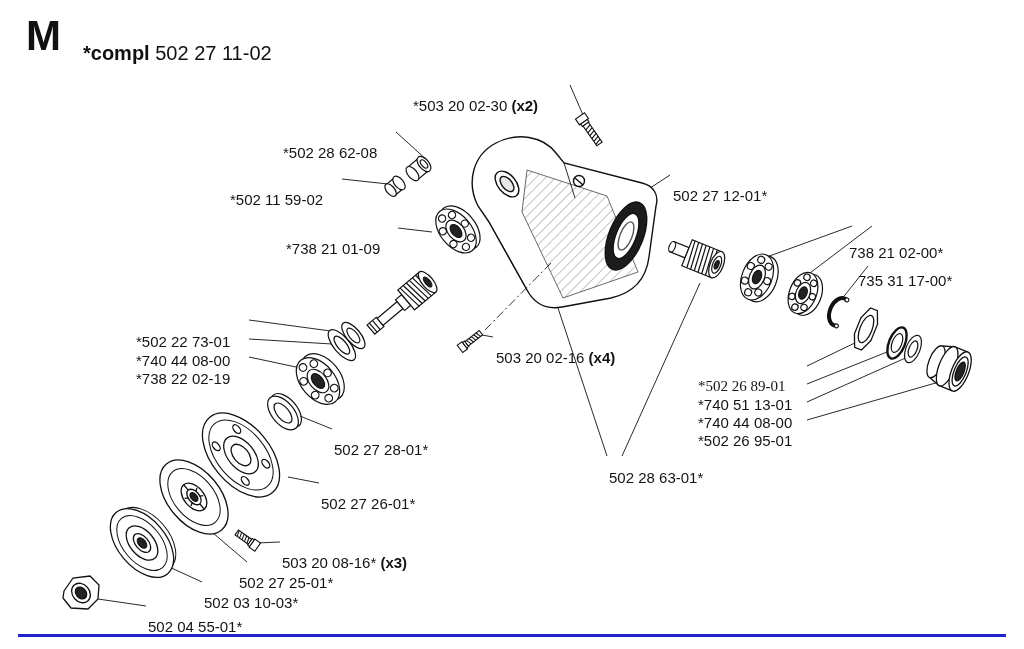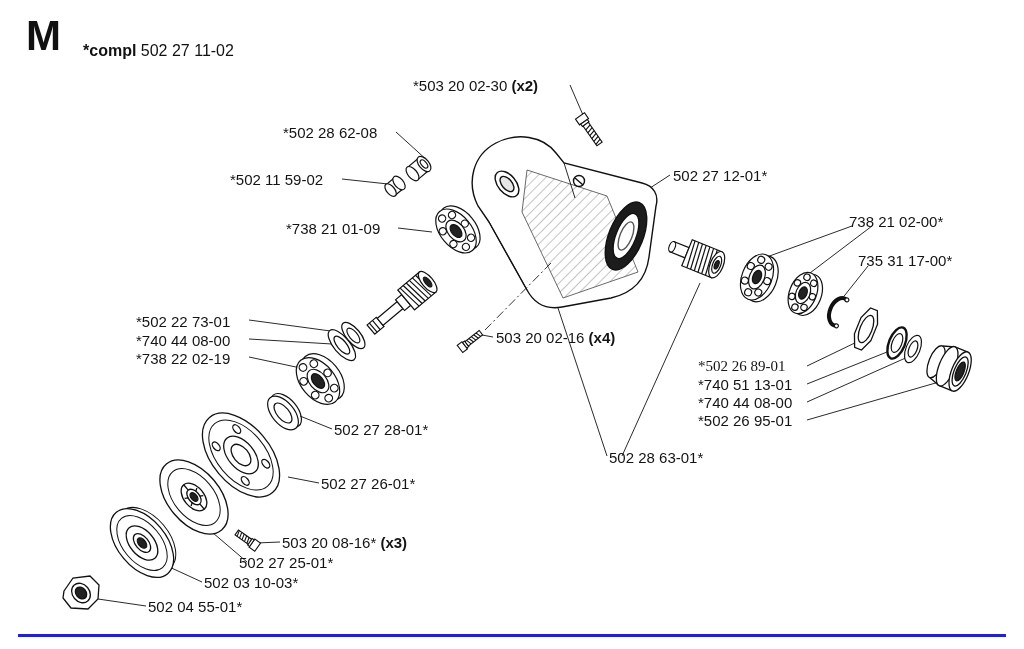--- a/index.html
+++ b/index.html
@@ -1,23 +1,23 @@
 <!DOCTYPE html>
 <html><head>
 <meta charset="utf-8">
 <style>
   * { margin:0; padding:0; box-sizing:border-box; }
   html,body { width:1024px; height:649px; background:#ffffff; overflow:hidden; }
   body { font-family:"Liberation Sans", sans-serif; color:#111; position:relative; }
   .stage { position:absolute; inset:0; width:1024px; height:649px; }
   svg.diagram { position:absolute; left:0; top:0; }
   .section-letter { position:absolute; left:26px; top:12px; font-size:42px; font-weight:700; letter-spacing:1px; }
-  .compl { position:absolute; left:83px; top:42px; font-size:16px; white-space:nowrap; }
+  .compl { position:absolute; left:83px; top:42px; font-size:20px; white-space:nowrap; }
   .b { font-weight:700; }
-  .label { position:absolute; font-size:15px; white-space:nowrap; color:#141414; }
+  .label { position:absolute; font-size:15px; white-space:nowrap; color:#141414;margin-top:20px; }
   .footer-line { position:absolute; left:18px; top:634px; width:988px; height:3px; background:#2323cc; }
 </style>
 </head>
 <body>
 
 <div class="stage">
 
   <svg class="diagram" width="1024" height="649" viewBox="0 0 1024 649">
     <defs>
       <pattern id="hatch" patternUnits="userSpaceOnUse" width="7" height="7" patternTransform="rotate(45)">
@@ -293,21 +293,21 @@
   </svg>
 
   <div class="section-letter">M</div>
   <div class="compl"><span class="b">*compl</span> <span>502 27 11-02</span></div>
 
   <div class="label" style="left:413px;top:77px;"><span>*503 20 02-30 </span><span class="b">(x2)</span></div>
   <div class="label" style="left:283px;top:124px;"><span>*502 28 62-08</span><span class="b"></span></div>
   <div class="label" style="left:230px;top:171px;text-align:center;"><span>*502 11 59-02</span><span class="b"></span></div>
   <div class="label" style="left:673px;top:167px;"><span>502 27 12-01*</span><span class="b"></span></div>
   <div class="label" style="left:286px;top:220px;"><span>*738 21 01-09</span><span class="b"></span></div>
-  <div class="label" style="left:849px;top:213px;"><span>738 21 02-00*</span><span class="b"></span></div>
+  <div class="label" style="left:849px;top:224px;"><span>738 21 02-00*</span><span class="b"></span></div>
   <div class="label" style="left:858px;top:252px;"><span>735 31 17-00*</span><span class="b"></span></div>
   <div class="label" style="left:136px;top:313px;"><span>*502 22 73-01</span><span class="b"></span></div>
   <div class="label" style="left:136px;top:332px;"><span>*740 44 08-00</span><span class="b"></span></div>
   <div class="label" style="left:136px;top:350px;"><span>*738 22 02-19</span><span class="b"></span></div>
   <div class="label" style="left:496px;top:329px;"><span>503 20 02-16 </span><span class="b">(x4)</span></div>
   <div class="label" style="left:698px;top:358px;font-family:Liberation Serif, serif;"><span>*502 26 89-01</span><span class="b"></span></div>
   <div class="label" style="left:698px;top:376px;"><span>*740 51 13-01</span><span class="b"></span></div>
   <div class="label" style="left:698px;top:394px;"><span>*740 44 08-00</span><span class="b"></span></div>
   <div class="label" style="left:698px;top:412px;"><span>*502 26 95-01</span><span class="b"></span></div>
   <div class="label" style="left:334px;top:421px;"><span>502 27 28-01*</span><span class="b"></span></div>

